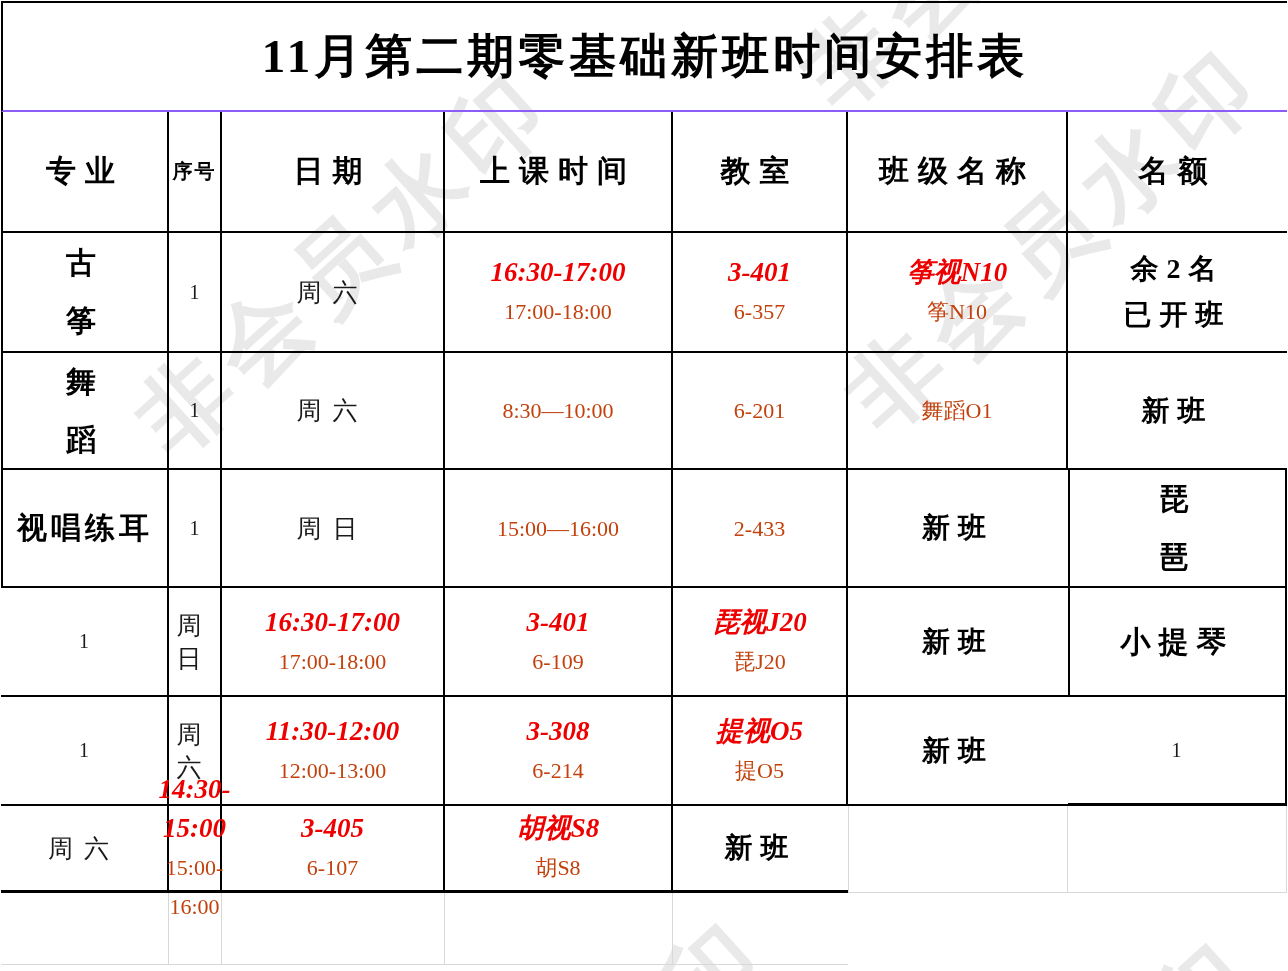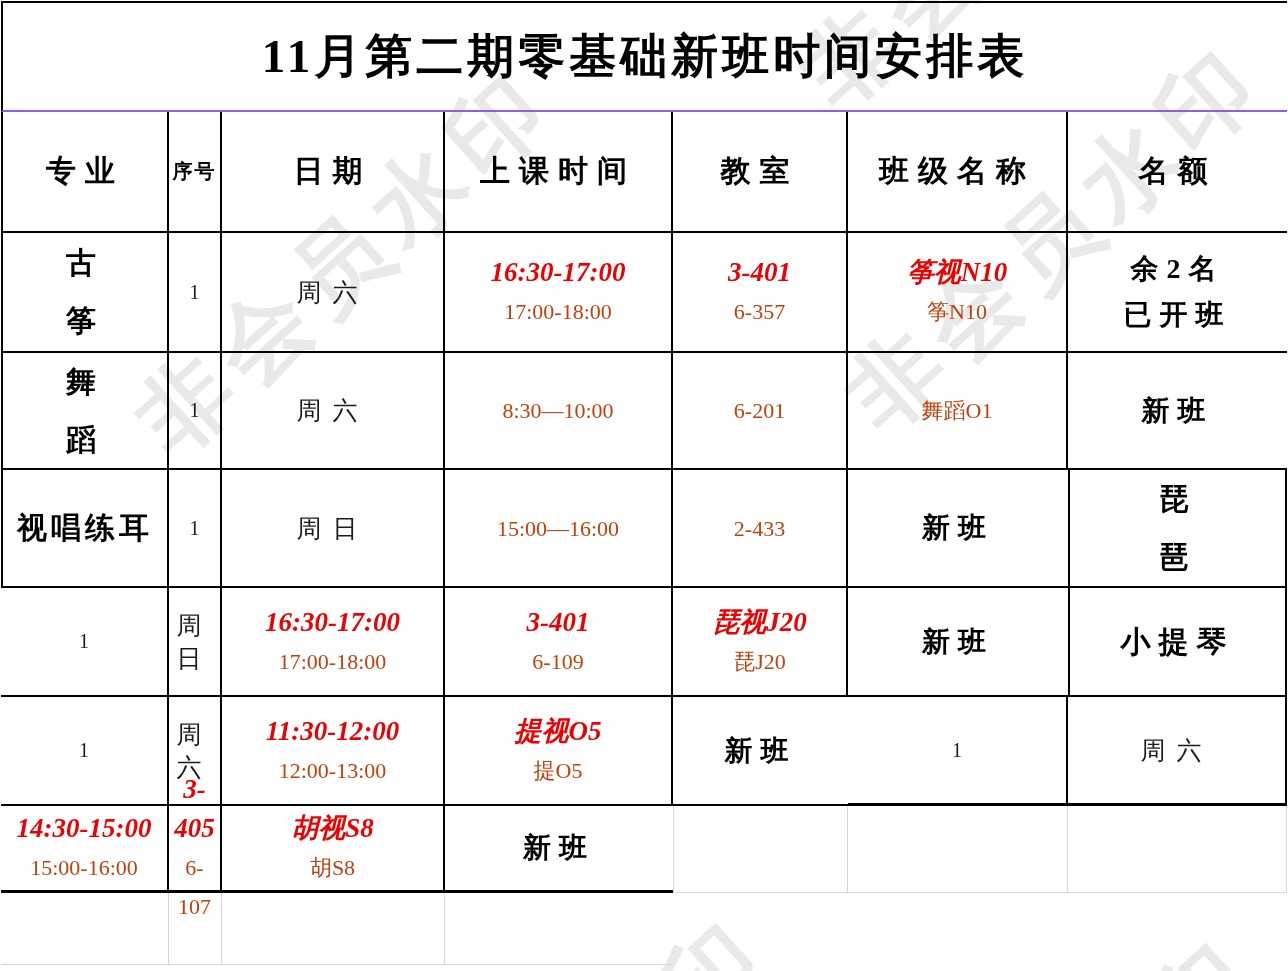--- a/index.html
+++ b/index.html
@@ -196,20 +196,24 @@
         <span>1</span>
       </div>
     <div class="cell day">
         <span>周六</span>
       </div>
     <div class="cell two">
       <span class="red">11:30-12:00</span>
       <span class="blk">12:00-13:00</span>
     </div>
     <div class="cell two">
+      <span class="red">3-308</span>
+      <span class="blk">6-214</span>
+    </div>
+    <div class="cell two">
       <span class="red">提视O5</span>
       <span class="blk">提O5</span>
     </div>
     <div class="cell colend quota">
       <span>新班</span>
       <span></span>
     </div>
 
     <div class="cell seq lastrow">
         <span>1</span>

